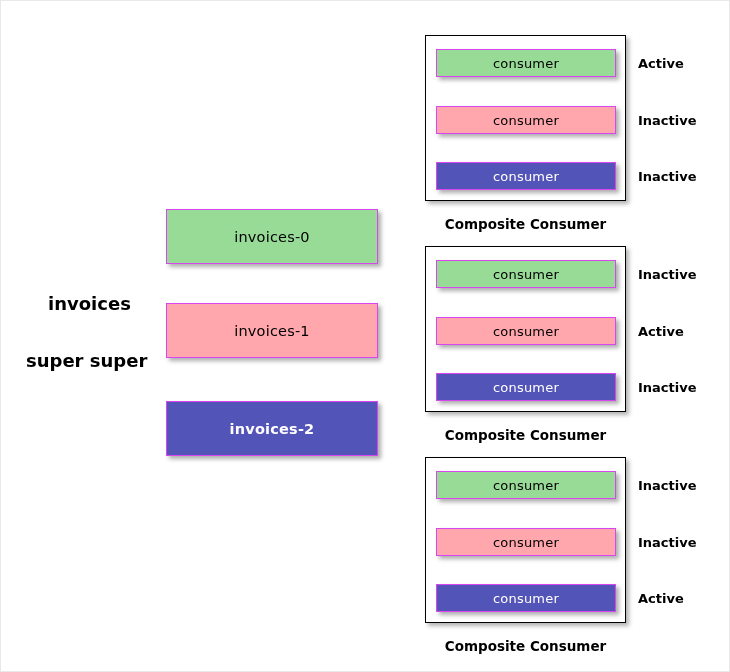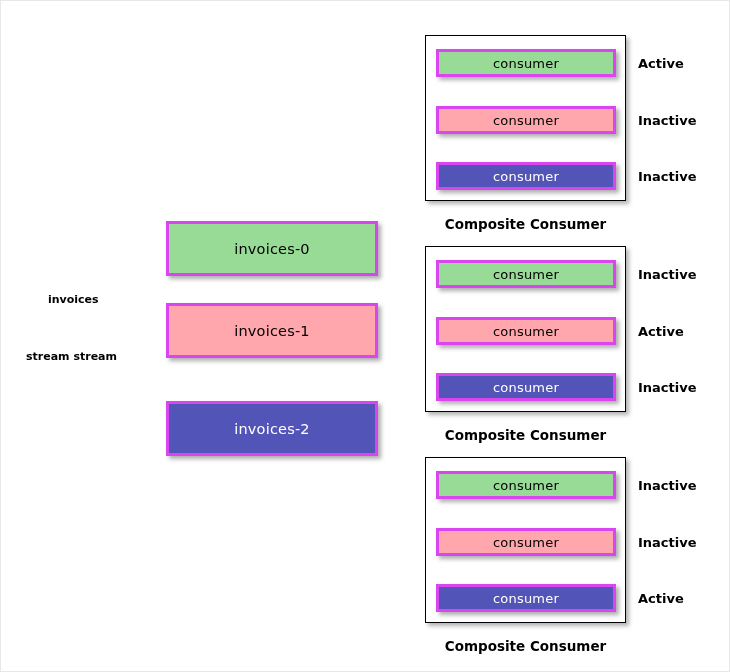--- a/index.html
+++ b/index.html
@@ -18,47 +18,47 @@
     background: #ffffff;
     border: 1px solid #e8e8e8;
     box-sizing: border-box;
     overflow: hidden;
   }
 
   
   .box {
     position: absolute;
     box-sizing: border-box;
-    border: 3px solid #d946ef;
+    border: 1px solid #d946ef;
     display: flex;
     align-items: center;
     justify-content: center;
     font-size: 14px;
     letter-spacing: 0.2px;
     filter: drop-shadow(3px 3px 2px rgba(0,0,0,0.32));
   }
   .fill-green  { background: #97db97; color: #000000; }
   .fill-pink   { background: #ffa7ac; color: #000000; }
   .fill-blue   { background: #5354b8; color: #ffffff; }
 
   
   .stream-box {
     left: 165px;
     width: 212px;
     height: 55px;
     font-size: 14.5px;
   }
-  #stream-0 { top: 220px; }
+  #stream-0 { top: 208px; }
   #stream-1 { top: 302px; }
-  #stream-2 { top: 400px; }
+  #stream-2 { top: 400px; font-weight: bold; }
 
   
   .side-label {
     position: absolute;
-    font-size: 11px;
+    font-size: 18px;
     font-weight: bold;
     color: #000000;
     white-space: nowrap;
   }
   #label-invoices     { left: 47px;  top: 292px; }
   #label-superstream  { left: 25px;  top: 349px; }
 
   
   .composite {
     position: absolute;
@@ -109,21 +109,21 @@
     white-space: nowrap;
   }
 </style>
 </head>
 <body>
 
 <div id="canvas">
 
   <div class="side-label" id="label-invoices">invoices</div>
 
-  <div class="side-label" id="label-superstream">stream stream</div>
+  <div class="side-label" id="label-superstream">super super</div>
 
   <div class="box stream-box fill-green" id="stream-0">invoices-0</div>
 
   <div class="box stream-box fill-pink" id="stream-1">invoices-1</div>
 
   <div class="box stream-box fill-blue" id="stream-2">invoices-2</div>
 
   <div class="composite" id="composite-1">
     <div class="box consumer-bar fill-green slot-0">consumer</div>
     <div class="box consumer-bar fill-pink slot-1">consumer</div>

